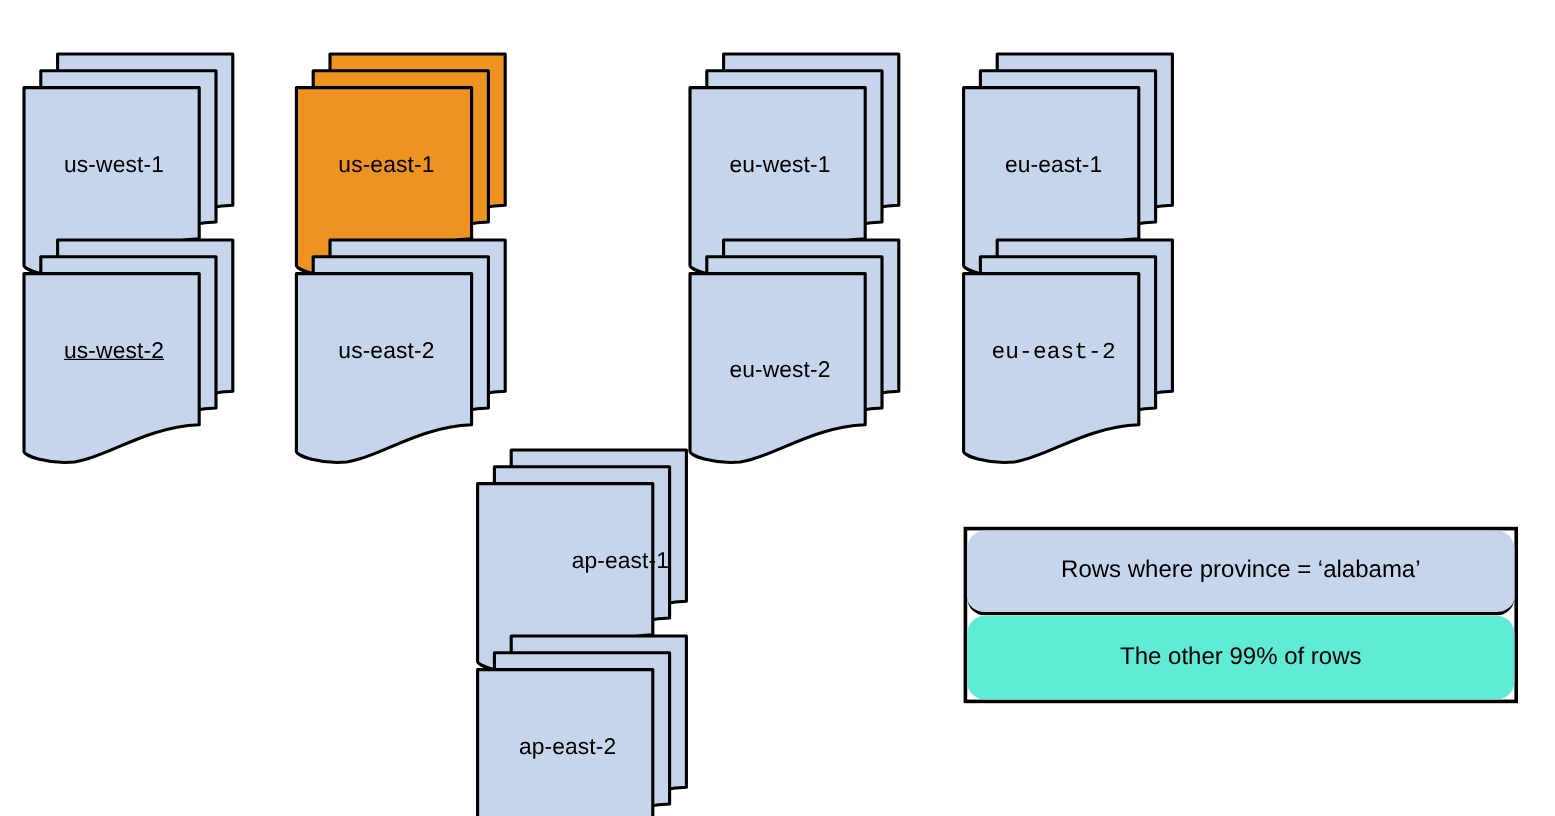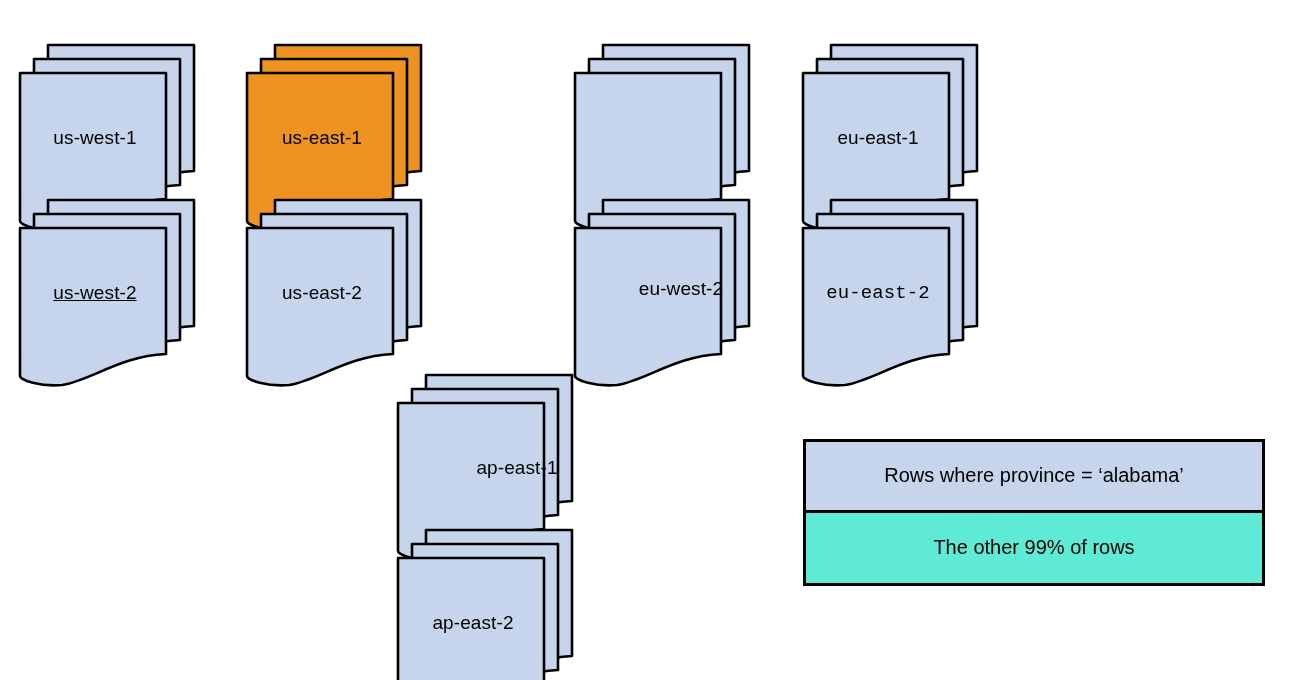--- a/index.html
+++ b/index.html
@@ -63,20 +63,21 @@
   }
   .legend-row {
     height: 50%;
     display: flex;
     align-items: center;
     justify-content: center;
     box-sizing: border-box;
     font-size: 20px;
     color: #000000;
     white-space: nowrap;
+    border-radius: 15px;
   }
   .legend-row.blue {
     background: #c6d5ec;
     border-bottom: 3px solid #000000;
   }
   .legend-row.orange {
     background: #5eead4;
   }
 </style>
 </head>
@@ -100,20 +101,21 @@
           <path d="M 0 28 L 146 28 L 146 154 C 100 156 70 181 42 185 C 20 187 0 180 0 176 Z" fill="#ee9322" stroke="#000000" stroke-width="2.6" stroke-linejoin="round"></path>
         </svg>
         <div class="doc-label" style="top: 28px;">us-east-1</div>
       </div>
       <div class="doc-stack" style="left: 575px; top: 45px;">
         <svg viewBox="0 0 210 160">
           <path d="M 28 0 L 174 0 L 174 126 C 128 128 98 153 70 157 C 48 159 28 152 28 148 Z" fill="#c6d5ec" stroke="#000000" stroke-width="2.6" stroke-linejoin="round"></path>
           <path d="M 14 14 L 160 14 L 160 140 C 114 142 84 167 56 171 C 34 173 14 166 14 162 Z" fill="#c6d5ec" stroke="#000000" stroke-width="2.6" stroke-linejoin="round"></path>
           <path d="M 0 28 L 146 28 L 146 154 C 100 156 70 181 42 185 C 20 187 0 180 0 176 Z" fill="#c6d5ec" stroke="#000000" stroke-width="2.6" stroke-linejoin="round"></path>
         </svg>
+        <div class="doc-label" style="top: 28px;">eu-west-1</div>
       </div>
       <div class="doc-stack" style="left: 803px; top: 45px;">
         <svg viewBox="0 0 210 160">
           <path d="M 28 0 L 174 0 L 174 126 C 128 128 98 153 70 157 C 48 159 28 152 28 148 Z" fill="#c6d5ec" stroke="#000000" stroke-width="2.6" stroke-linejoin="round"></path>
           <path d="M 14 14 L 160 14 L 160 140 C 114 142 84 167 56 171 C 34 173 14 166 14 162 Z" fill="#c6d5ec" stroke="#000000" stroke-width="2.6" stroke-linejoin="round"></path>
           <path d="M 0 28 L 146 28 L 146 154 C 100 156 70 181 42 185 C 20 187 0 180 0 176 Z" fill="#c6d5ec" stroke="#000000" stroke-width="2.6" stroke-linejoin="round"></path>
         </svg>
         <div class="doc-label" style="top: 28px;">eu-east-1</div>
       </div>
       <div class="doc-stack" style="left: 20px; top: 200px;">
@@ -131,21 +133,21 @@
           <path d="M 0 28 L 146 28 L 146 154 C 100 156 70 181 42 185 C 20 187 0 180 0 176 Z" fill="#c6d5ec" stroke="#000000" stroke-width="2.6" stroke-linejoin="round"></path>
         </svg>
         <div class="doc-label" style="top: 28px;">us-east-2</div>
       </div>
       <div class="doc-stack" style="left: 575px; top: 200px;">
         <svg viewBox="0 0 210 160">
           <path d="M 28 0 L 174 0 L 174 126 C 128 128 98 153 70 157 C 48 159 28 152 28 148 Z" fill="#c6d5ec" stroke="#000000" stroke-width="2.6" stroke-linejoin="round"></path>
           <path d="M 14 14 L 160 14 L 160 140 C 114 142 84 167 56 171 C 34 173 14 166 14 162 Z" fill="#c6d5ec" stroke="#000000" stroke-width="2.6" stroke-linejoin="round"></path>
           <path d="M 0 28 L 146 28 L 146 154 C 100 156 70 181 42 185 C 20 187 0 180 0 176 Z" fill="#c6d5ec" stroke="#000000" stroke-width="2.6" stroke-linejoin="round"></path>
         </svg>
-        <div class="doc-label" style="top: 24px; margin-left: 31px;">eu-west-2</div>
+        <div class="doc-label" style="top: 44px;">eu-west-2</div>
       </div>
       <div class="doc-stack" style="left: 803px; top: 200px;">
         <svg viewBox="0 0 210 160">
           <path d="M 28 0 L 174 0 L 174 126 C 128 128 98 153 70 157 C 48 159 28 152 28 148 Z" fill="#c6d5ec" stroke="#000000" stroke-width="2.6" stroke-linejoin="round"></path>
           <path d="M 14 14 L 160 14 L 160 140 C 114 142 84 167 56 171 C 34 173 14 166 14 162 Z" fill="#c6d5ec" stroke="#000000" stroke-width="2.6" stroke-linejoin="round"></path>
           <path d="M 0 28 L 146 28 L 146 154 C 100 156 70 181 42 185 C 20 187 0 180 0 176 Z" fill="#c6d5ec" stroke="#000000" stroke-width="2.6" stroke-linejoin="round"></path>
         </svg>
         <div class="doc-label" style="top: 28px; font-family: Liberation Mono, monospace;">eu-east-2</div>
       </div>
       <div class="doc-stack" style="left: 398px; top: 375px;">

